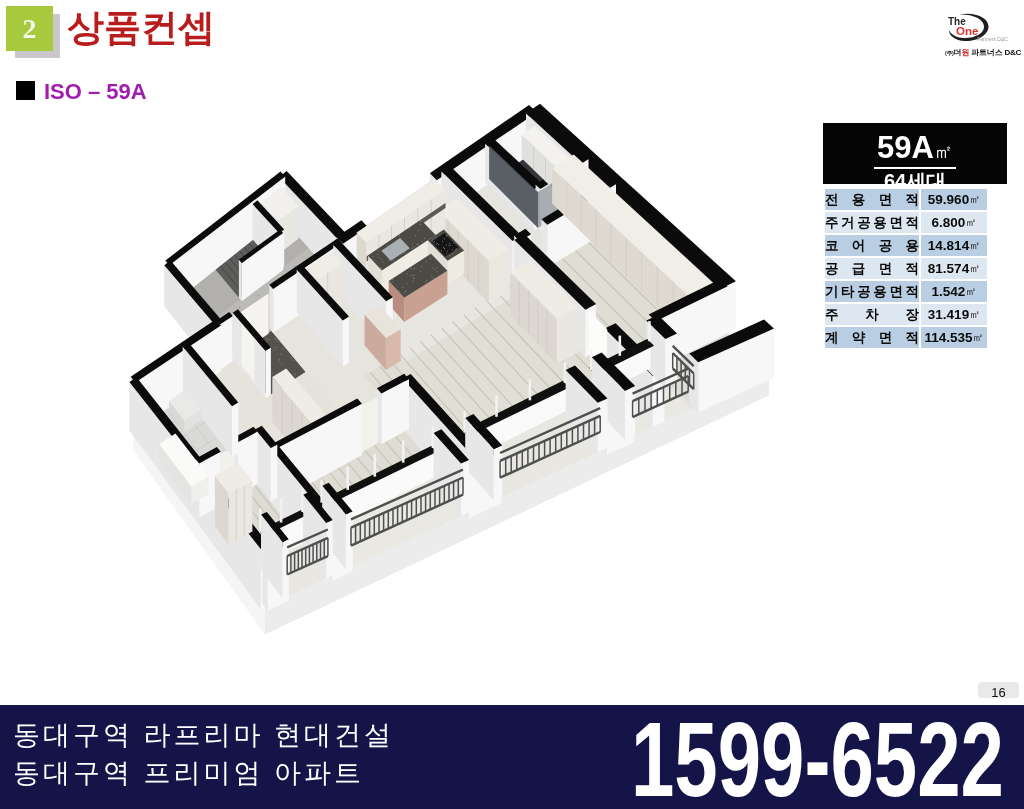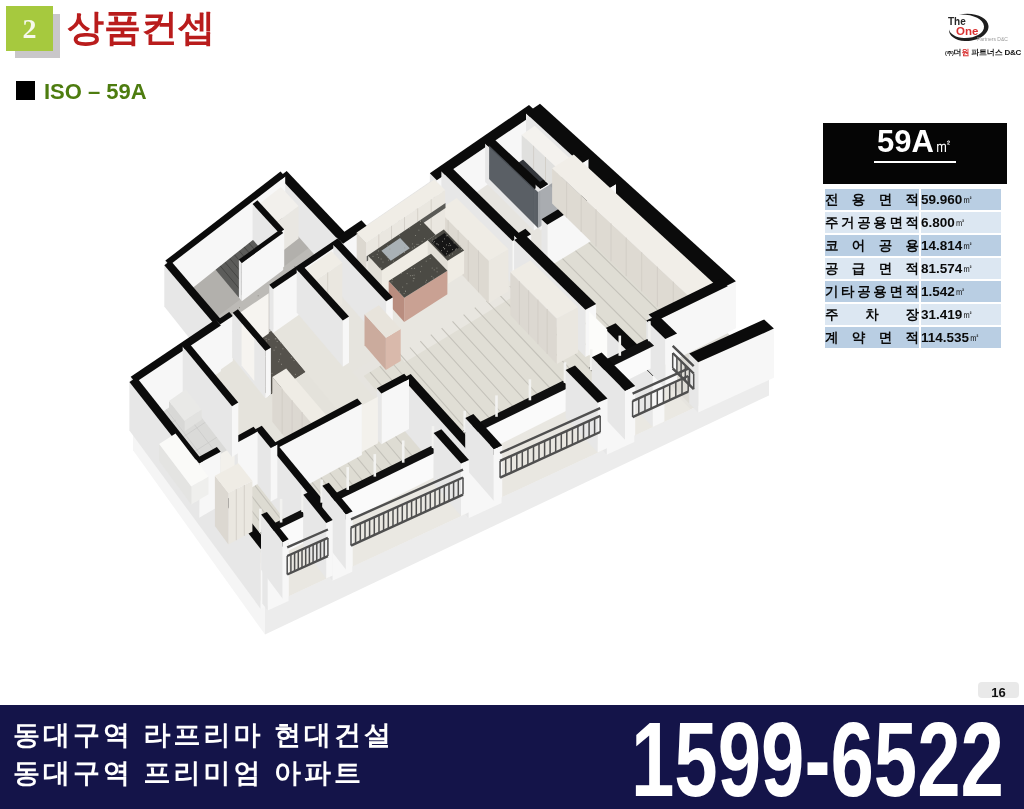--- a/index.html
+++ b/index.html
@@ -7,49 +7,49 @@
        font-family:"Liberation Sans",sans-serif;background:#fff;}
   .abs{position:absolute;}
 
   
   .shadow2{left:15px;top:14px;width:45px;height:44px;background:#c9c7c9;}
   .green2{left:6px;top:6px;width:47px;height:45px;background:#a6c93e;
           color:#f6f8ec;font-weight:bold;font-size:28px;text-align:center;line-height:45px;
           font-family:"Liberation Serif",serif;}
   .title{left:67px;top:3px;font-size:37px;font-weight:bold;color:#b91c1c;
          letter-spacing:0px;}
-  .iso{left:16px;top:79px;font-size:22px;font-weight:bold;color:#4d7c0f;}
+  .iso{left:16px;top:79px;font-size:22px;font-weight:bold;color:#a21caf;}
   .iso .sq{display:inline-block;width:19px;height:19px;background:#000;
            margin-right:9px;vertical-align:-1px;}
 
   
   .hdrbox{left:823px;top:123px;width:184px;height:61px;background:#050505;
           color:#fff;text-align:center;}
-  .hdrbox .l1{font-size:31px;font-weight:bold;line-height:31px;margin-top:3px;}
+  .hdrbox .l1{font-size:31px;font-weight:bold;line-height:31px;margin-top:9px;}
   .hdrbox .l1 .m2{font-size:19px;font-weight:normal;}
   .hdrbox .l1u{display:inline-block;border-bottom:2.5px solid #fff;padding:0 3px 0 3px;}
   .hdrbox .l2{font-size:20px;font-weight:bold;line-height:25px;}
   table.spec{left:823px;top:187px;position:absolute;border-collapse:separate;
              border-spacing:2px;margin:0;}
   table.spec td{height:21px;padding:0;font-size:13.5px;font-weight:bold;color:#0a0a0a;}
   td.lab{width:94px;padding-left:7px;padding-right:7px;}
-  td.val{width:80px;text-align:left;padding-right:4px;}
+  td.val{width:66px;text-align:center;padding-right:4px;}
   td.val .un{font-size:11px;font-weight:normal;position:relative;top:-1px;}
   tr.dk td{background:#b9cee3;}
   tr.lt td{background:#dce7f2;}
   .jj{display:flex;justify-content:space-between;}
 
   
   .pageno{left:978px;top:682px;width:41px;height:16px;background:#e9e9e9;
-          border-radius:4px;color:#111;font-size:13px;font-weight:bold;
+          border-radius:4px;color:#111;font-size:13px;font-weight:normal;
           text-align:center;line-height:21px;}
 
   
   .footer{left:0;top:705px;width:1024px;height:104px;background:#141449;}
-  .ftxt{left:13px;top:716px;color:#fff;font-weight:bold;font-size:27px;
+  .ftxt{left:13px;top:716px;color:#fff;font-weight:normal;font-size:27px;
         line-height:38px;letter-spacing:3px;}
   .fphone{right:20px;top:699px;position:absolute;color:#fff;font-weight:bold;
           font-size:78px;letter-spacing:0px;transform:scale(1,1.35);transform-origin:top;}
 
   
   .logo{left:938px;top:8px;width:80px;height:52px;text-decoration:underline;}
 </style>
 </head>
 <body>
 
@@ -327,20 +327,21 @@
       <path d="M21,6.5 C36,3.5 50,9 50.5,18 C51,26.5 40,33.5 27,33 C17,32.6 10.5,27.5 11,21.5 C12,26 18,29.8 26,30 C37,30.3 46.5,25 46,18.2 C45.5,11 35,6 21,6.5 Z" fill="#1e1e1e"></path>
       <text x="10" y="17" font-size="10" font-weight="bold" fill="#262626" font-family="Liberation Sans,sans-serif">The</text>
       <text x="18" y="26.5" font-size="11.5" font-weight="bold" fill="#d93030" font-family="Liberation Sans,sans-serif">One</text>
       <text x="39" y="33" font-size="5" fill="#9a9a9a" font-family="Liberation Sans,sans-serif">Partners D&amp;C</text>
       <text x="7" y="46.5" font-size="8" font-weight="bold" fill="#111" letter-spacing="-0.2" font-family="Liberation Sans,sans-serif"><tspan font-size="5.5">(주)</tspan>더<tspan fill="#d93030">원</tspan> 파트너스 D&amp;C</text>
     </svg>
   </div>
 
   <div class="abs hdrbox">
     <div class="l1"><span class="l1u">59A<span class="m2">㎡</span></span></div>
+    <div class="l2">64세대</div>
   </div>
   <table class="spec">
     <tbody>
       <tr class="dk">
         <td class="lab">
           <span class="jj">
             <span>전</span>
             <span>용</span>
             <span>면</span>
             <span>적</span>

